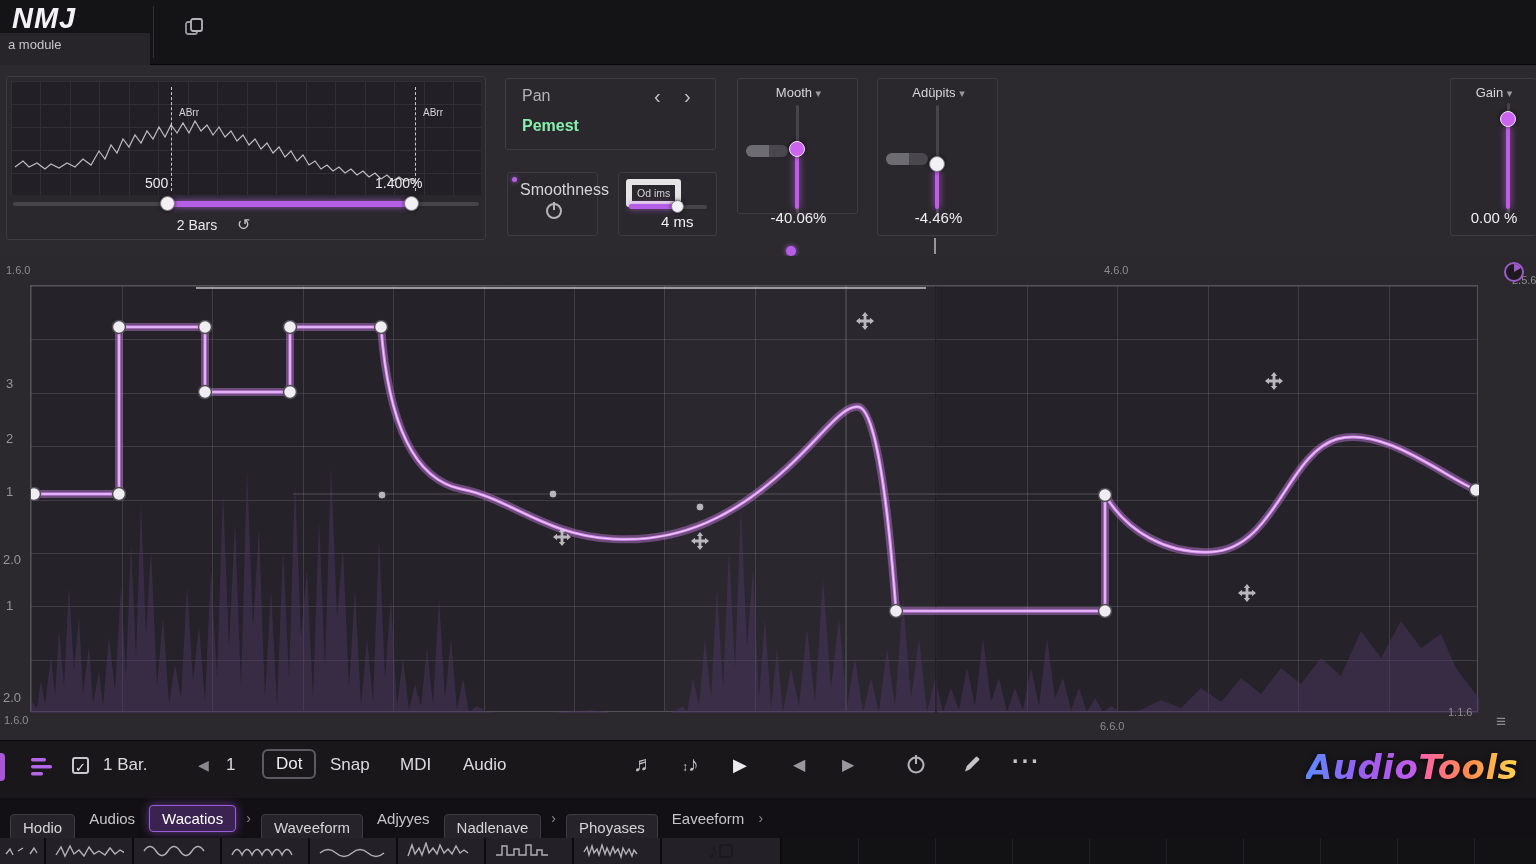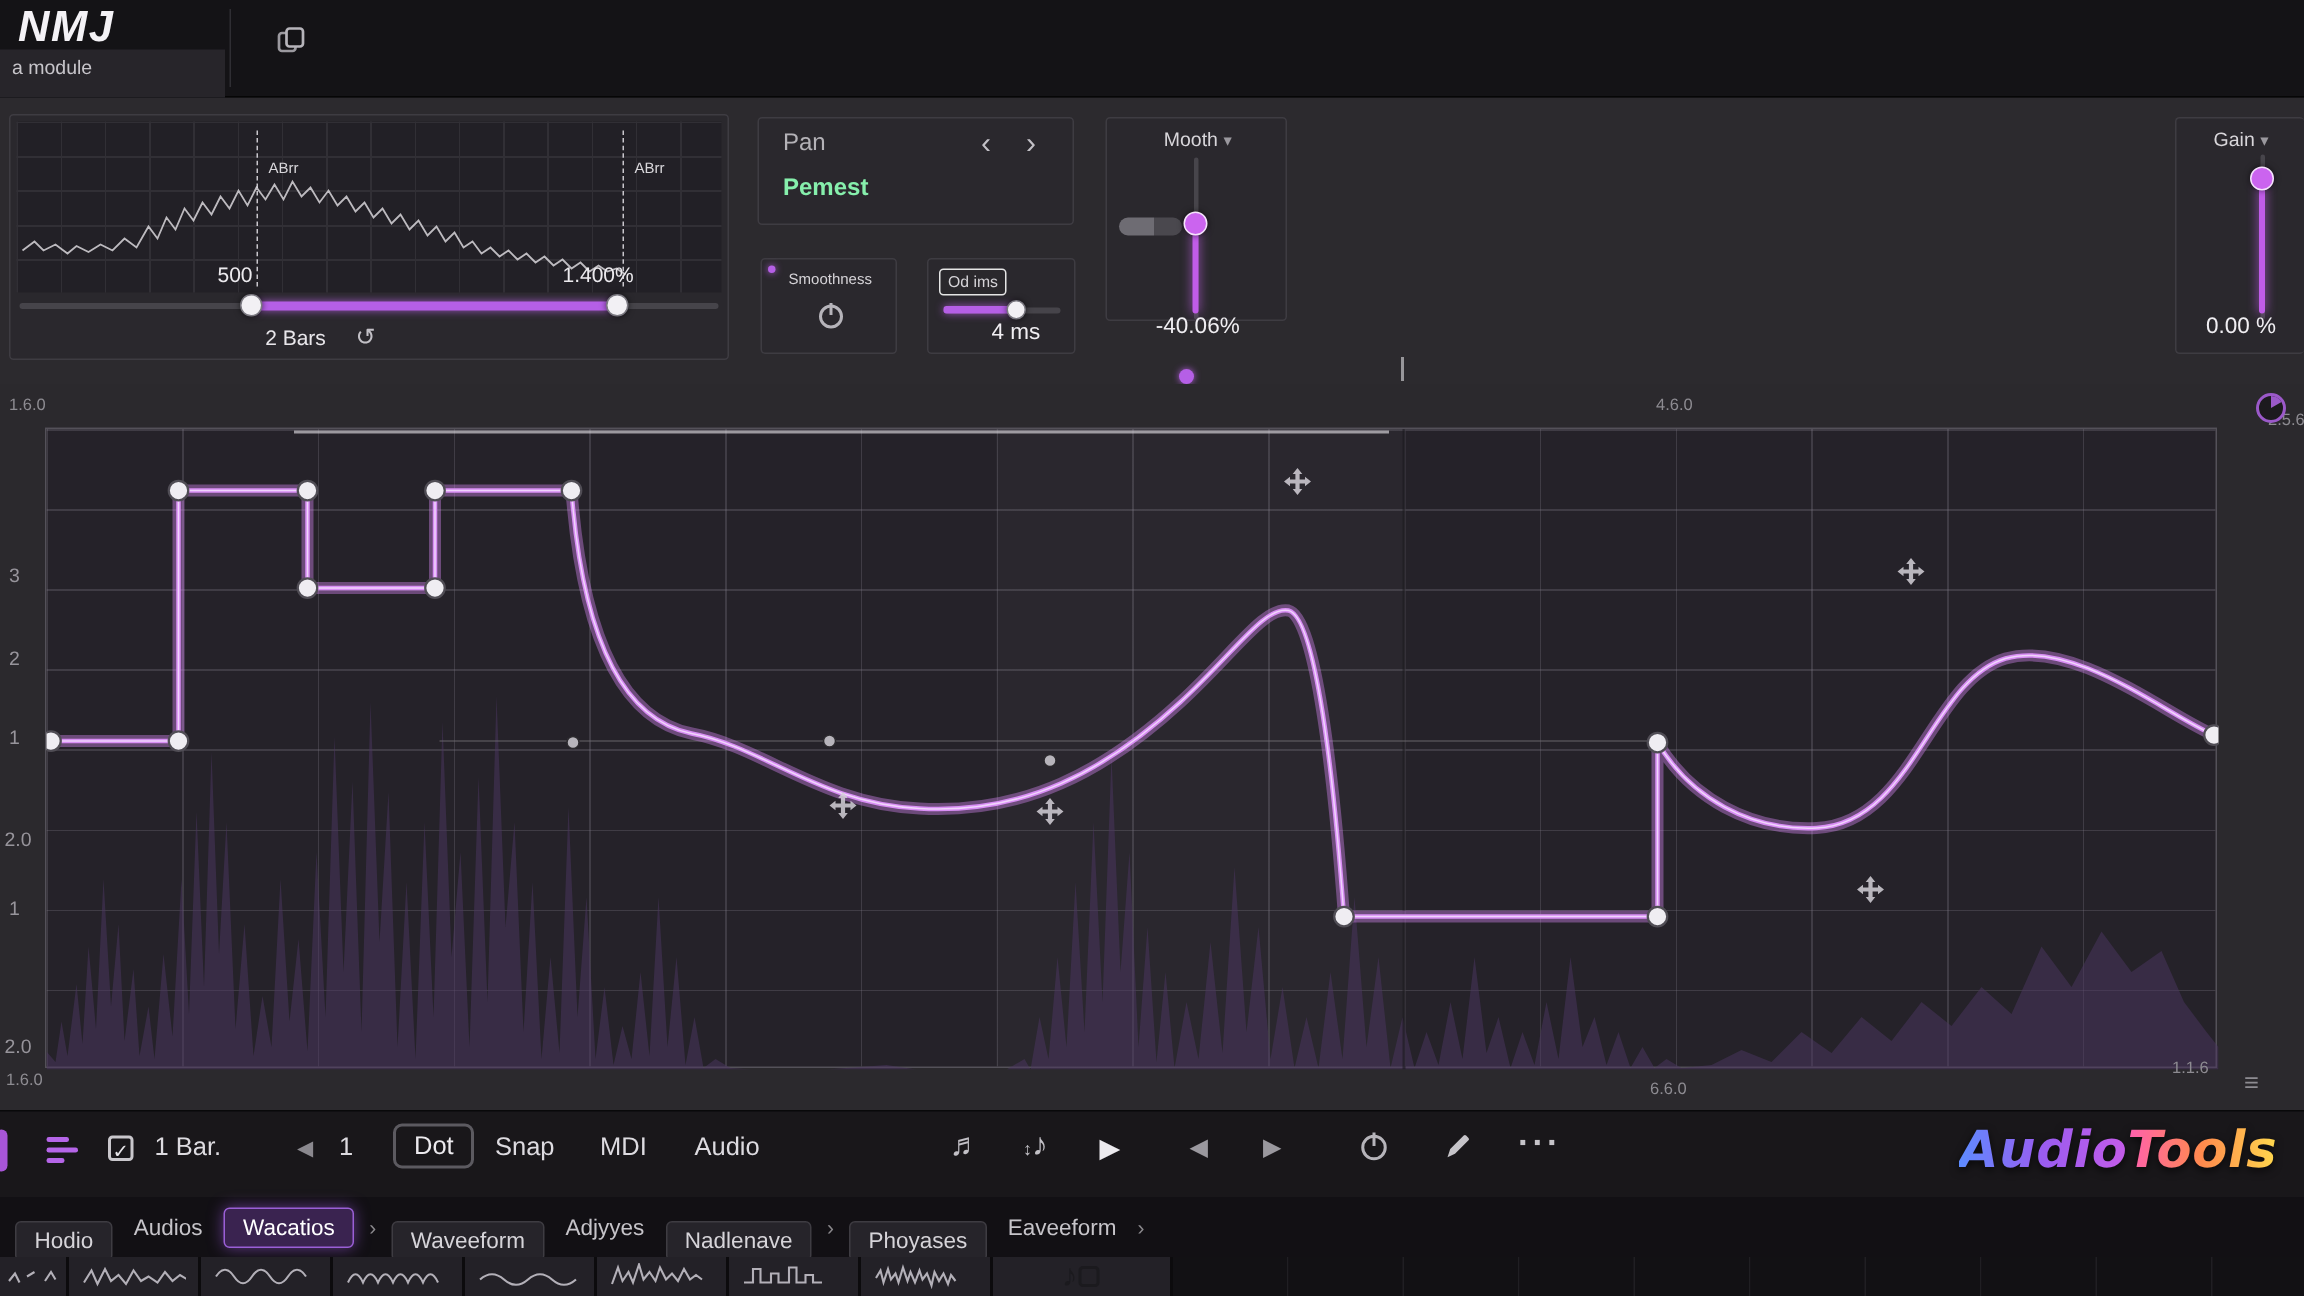--- a/index.html
+++ b/index.html
@@ -111,49 +111,60 @@
 
     <div class="panel" style="left:505px;top:12px;width:211px;height:72px;">
       <span class="abs ptitle" style="left:16px;top:8px;">Pan</span>
       <span class="abs ticon" style="left:148px;top:6px;font-size:20px;">‹</span>
       <span class="abs ticon" style="left:178px;top:6px;font-size:20px;">›</span>
       <span class="abs" style="left:16px;top:38px;font-size:16px;font-weight:700;color:#86efac;">Pemest</span>
     </div>
 
     <div class="panel" style="left:507px;top:106px;width:91px;height:64px;">
       <div class="abs pdot" style="left:4px;top:4px;width:5px;height:5px;"></div>
-      <span class="abs" style="left:0;top:8px;width:91px;text-align:center;font-size:10px;color:#d5d3d7;">Smoothness</span>
+      <span class="abs" style="left:12px;top:8px;width:91px;text-align:left;font-size:16px;color:#d5d3d7;">Smoothness</span>
       <span class="abs" style="left:35px;top:26px;">
         <svg width="22" height="22" viewBox="0 0 22 22">
           <circle cx="11" cy="12" r="7" fill="none" stroke="#b6b4ba" stroke-width="2"></circle>
           <line x1="11" y1="3" x2="11" y2="11" stroke="#b6b4ba" stroke-width="2"></line>
         </svg>
       </span>
     </div>
 
     <div class="panel" style="left:618px;top:106px;width:99px;height:64px;">
-      <span class="abs" style="left:7px;top:6px;font-size:10.5px;color:#d5d3d7;border:1px solid #e5e5e5;border-radius:3px;padding:2px 5px;background:#2a282c;">Od ims</span>
+      <span class="abs" style="left:7px;top:6px;font-size:10.5px;color:#d5d3d7;border:6px solid #e5e5e5;border-radius:3px;padding:2px 5px;background:#2a282c;">Od ims</span>
       <div class="abs track" style="left:10px;top:32px;width:78px;height:4px;"></div>
       <div class="abs pfill" style="left:10px;top:31px;width:48px;height:5px;"></div>
       <div class="abs knob" style="left:52px;top:27px;width:13px;height:13px;"></div>
       <span class="abs pval" style="left:42px;top:40px;">4 ms</span>
     </div>
 
     <div class="panel" style="left:737px;top:12px;width:121px;height:136px;">
       <div class="abs" style="left:0;top:6px;width:121px;text-align:center;font-size:13px;color:#d8d6da;">
         <span>Mooth</span>
         <span class="chev">▾</span>
       </div>
       <div class="abs pill" style="left:8px;top:66px;width:42px;height:12px;"></div>
       <div class="abs vtrack" style="left:58px;top:26px;width:3px;height:108px;"></div>
       <div class="abs vfill" style="left:57px;top:70px;width:4px;height:60px;"></div>
       <div class="abs knob" style="left:51px;top:62px;width:16px;height:16px;background:#cb64ef;border-color:#f5e3fc;"></div>
       <span class="abs pval" style="left:0;top:130px;width:121px;text-align:center;">-40.06%</span>
     </div>
 
+    <div class="panel" style="left:877px;top:12px;width:121px;height:158px;">
+      <div class="abs" style="left:0;top:6px;width:121px;text-align:center;font-size:13px;color:#d8d6da;">
+        <span>Adüpits</span>
+        <span class="chev">▾</span>
+      </div>
+      <div class="abs pill" style="left:8px;top:74px;width:42px;height:12px;"></div>
+      <div class="abs vtrack" style="left:58px;top:26px;width:3px;height:108px;"></div>
+      <div class="abs vfill" style="left:57px;top:85px;width:4px;height:45px;"></div>
+      <div class="abs knob" style="left:51px;top:77px;width:16px;height:16px;"></div>
+      <span class="abs pval" style="left:0;top:130px;width:121px;text-align:center;">-4.46%</span>
+    </div>
 
     <div class="panel" style="left:1450px;top:12px;width:86px;height:158px;border-right:none;">
       <div class="abs" style="left:0;top:6px;width:86px;text-align:center;font-size:13px;color:#d8d6da;">
         <span>Gain</span>
         <span class="chev">▾</span>
       </div>
       <div class="abs vtrack" style="left:56px;top:24px;width:3px;height:110px;"></div>
       <div class="abs vfill" style="left:55px;top:40px;width:4px;height:90px;"></div>
       <div class="abs knob" style="left:49px;top:32px;width:16px;height:16px;background:#cb64ef;border-color:#f5e3fc;"></div>
       <span class="abs pval" style="left:0;top:130px;width:86px;text-align:center;">0.00 %</span>

